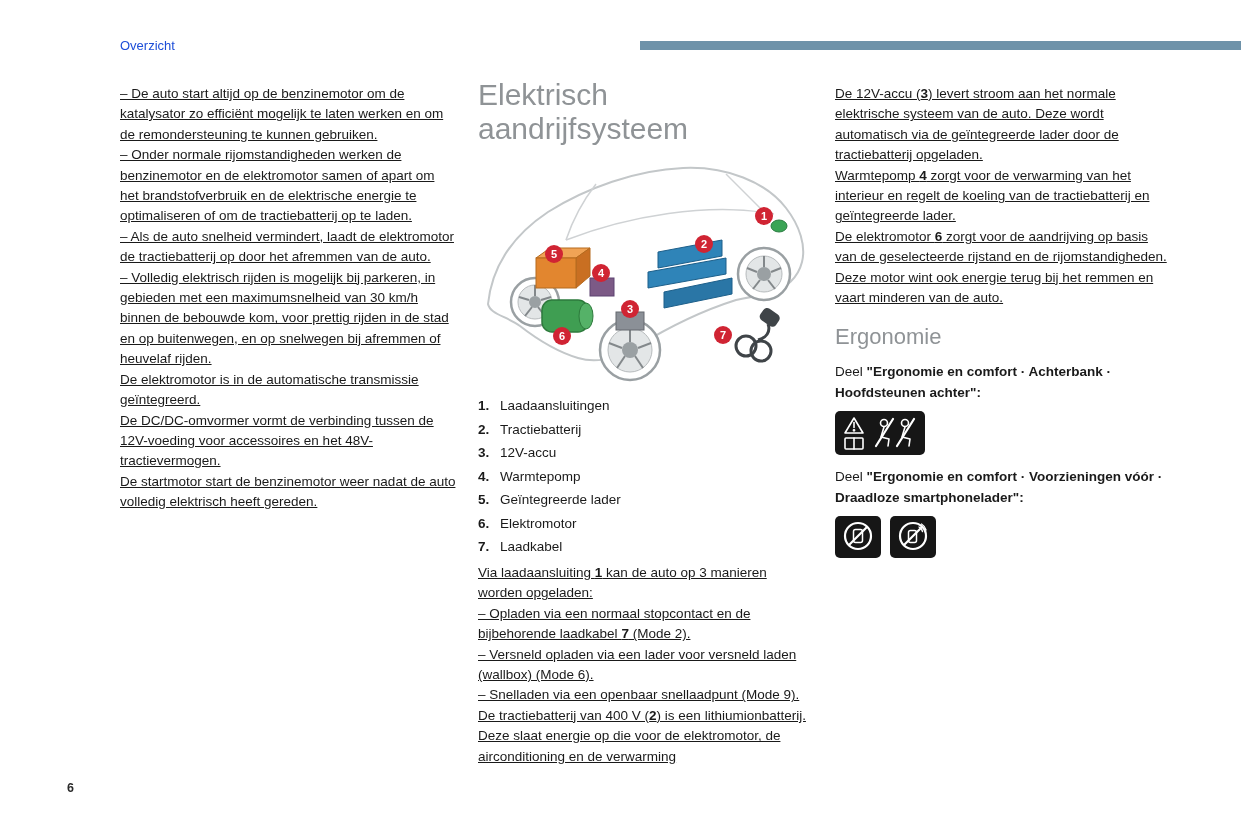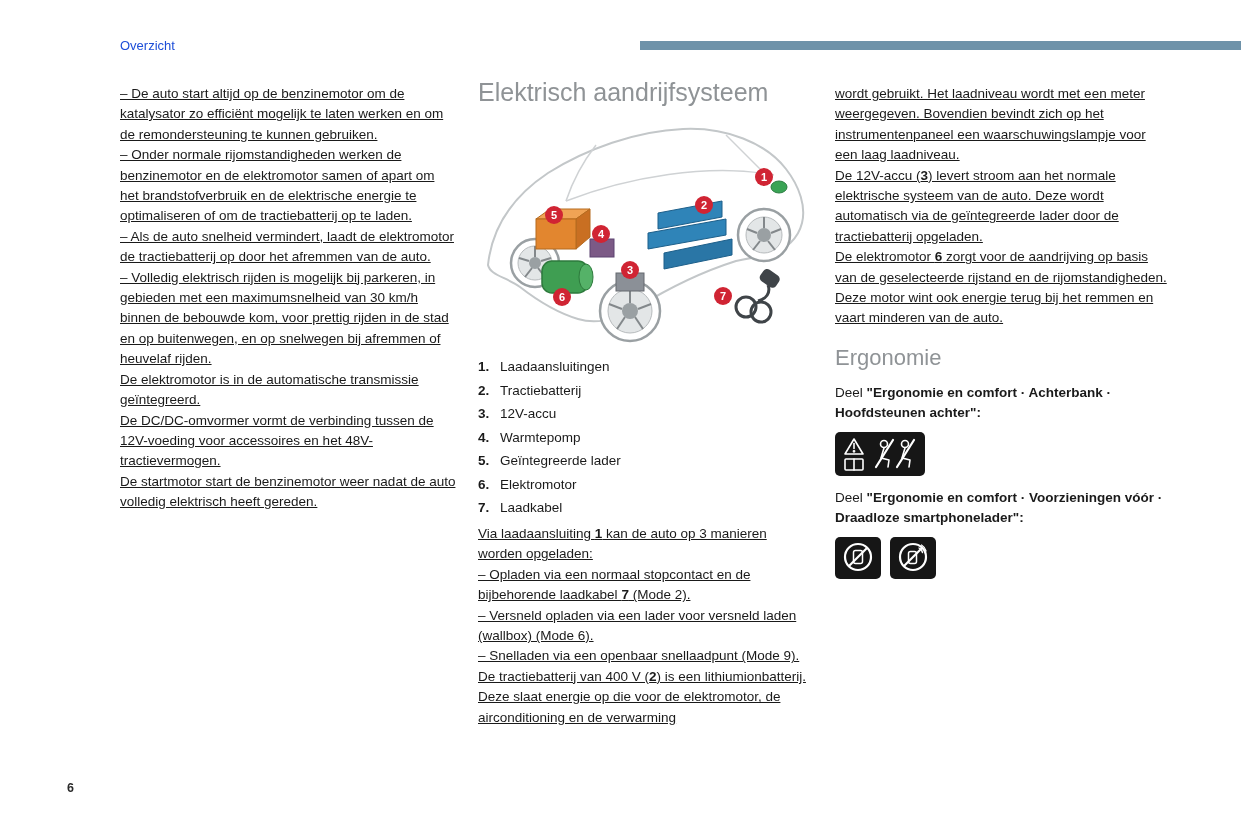--- a/index.html
+++ b/index.html
@@ -4,21 +4,21 @@
 <style>
   html,body{margin:0;padding:0;background:#fff;}
   .page{position:relative;width:1241px;height:827px;background:#fff;overflow:hidden;
         font-family:"Liberation Sans","DejaVu Sans",sans-serif;color:var(--body,#1a1a1a);}
   .section-header{position:absolute;left:120px;top:38px;font-size:13px;color:#1d4ed8;}
   .topbar{position:absolute;left:640px;top:41px;width:601px;height:9px;background:var(--accent,#6e92a9);}
   .col{position:absolute;}
   .col-left{left:120px;top:84px;width:336px;}
   .col-mid{left:478px;top:78px;width:336px;}
   .col-right{left:835px;top:84px;width:332px;}
-  .h1{font-size:25px;font-weight:400;color:var(--heading,#8f9396);margin:0 0 8px 0;}
+  .h1{font-size:30px;font-weight:400;color:var(--heading,#8f9396);margin:0 0 8px 0;}
   .h2{font-size:22px;font-weight:400;color:var(--heading,#8f9396);margin:16px 0 12px 0;}
   .para{margin:0;font-size:13.5px;line-height:20.4px;text-decoration:underline;}
   .para b{font-weight:700;}
   .diagram{display:block;margin:8px 0 0 0;}
   .diagram text{font-family:"Liberation Sans","DejaVu Sans",sans-serif;}
   .legend{margin:10px 0 6px 0;}
   .legend-row{display:flex;font-size:13.5px;line-height:20px;margin-bottom:3.5px;}
   .lnum{width:22px;font-weight:700;flex:none;}
   .mid-paras{margin-top:6px;}
   .sticker-note{margin:0 0 8px 0;font-size:13.5px;line-height:20.4px;}
@@ -192,22 +192,22 @@
     <div class="mid-paras">
       <p class="para">Via laadaansluiting <b>1</b> kan de auto op 3 manieren worden opgeladen:</p>
       <p class="para">– Opladen via een normaal stopcontact en de bijbehorende laadkabel <b>7</b> (Mode 2).</p>
       <p class="para">– Versneld opladen via een lader voor versneld laden (wallbox) (Mode 6).</p>
       <p class="para">– Snelladen via een openbaar snellaadpunt (Mode 9).</p>
       <p class="para">De tractiebatterij van 400 V (<b>2</b>) is een lithiumionbatterij. Deze slaat energie op die voor de elektromotor, de airconditioning en de verwarming</p>
     </div>
   </div>
 
   <div class="col col-right">
-    <p class="para">wordt gebruikt. Het laadniveau wordt met een meter weergegeven. Bovendien bevindt zich op het instrumentenpaneel een waarschuwingslampje voor een laag laadniveau.</p>
     <p class="para">De 12V-accu (<b>3</b>) levert stroom aan het normale elektrische systeem van de auto. Deze wordt automatisch via de geïntegreerde lader door de tractiebatterij opgeladen.</p>
+    <p class="para">Warmtepomp <b>4</b> zorgt voor de verwarming van het interieur en regelt de koeling van de tractiebatterij en geïntegreerde lader.</p>
     <p class="para">De elektromotor <b>6</b> zorgt voor de aandrijving op basis van de geselecteerde rijstand en de rijomstandigheden. Deze motor wint ook energie terug bij het remmen en vaart minderen van de auto.</p>
 
     <h2 class="h2">Ergonomie</h2>
 
     <p class="sticker-note">Deel <b>"Ergonomie en comfort · Achterbank · Hoofdsteunen achter":</b></p>
 
     <div class="sticker-box">
       <svg width="90" height="44" viewBox="0 0 90 44" xmlns="http://www.w3.org/2000/svg">
         <g style="stroke:#fff;fill:none;stroke-width:1.6;stroke-linecap:round;stroke-linejoin:round">
           <path d="M19,7 L28,22 L10,22 Z"></path>

